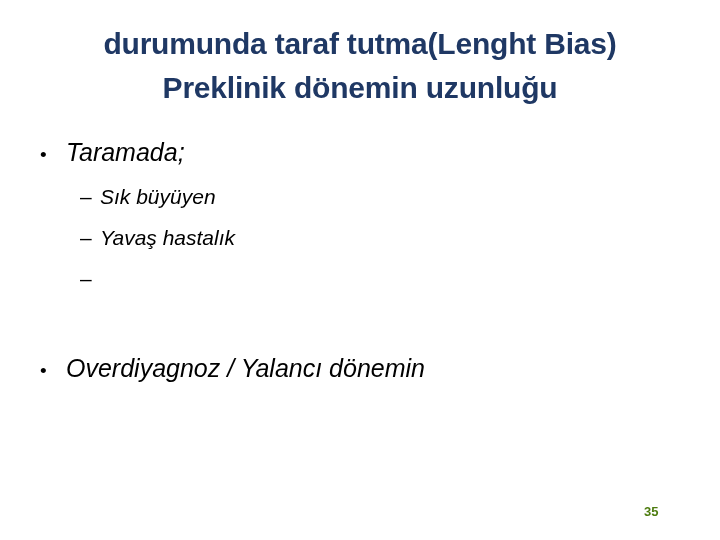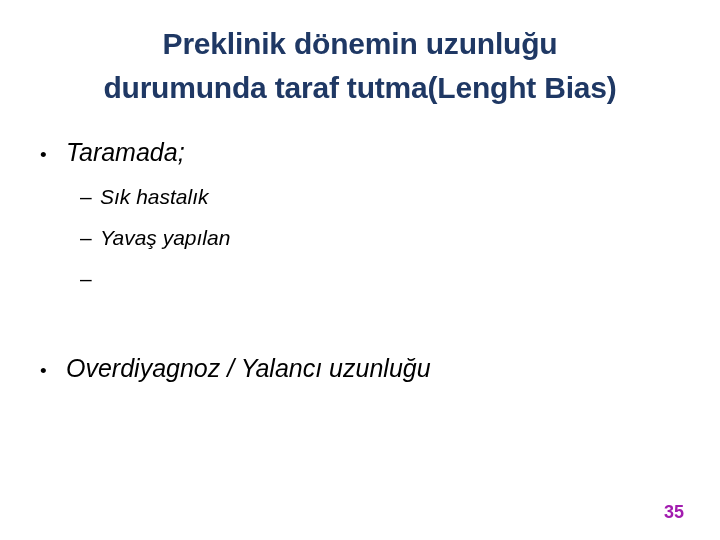--- a/index.html
+++ b/index.html
@@ -82,62 +82,62 @@
   .spacer-row {
     height: 48px;
   }
 
   
   .slide-number {
     position: absolute;
     right: 36px;
     top: 504px;
     width: 40px;
-    text-align: right;
-    color: #a21caf;
-    font-size: 18px;
+    text-align: left;
+    color: #4d7c0f;
+    font-size: 13px;
     font-weight: bold;
     line-height: 16px;
   }
 </style>
 </head>
 <body>
 
 <div class="slide">
 
   <div class="title-block">
+    <span class="title-line">durumunda taraf tutma(Lenght Bias)</span>
     <span class="title-line">Preklinik dönemin uzunluğu</span>
-    <span class="title-line">durumunda taraf tutma(Lenght Bias)</span>
   </div>
 
   <div class="body-block">
 
     <div class="bullet-row level1">
       <span class="marker">•</span>
       <span class="bullet-text">Taramada;</span>
     </div>
 
     <div class="bullet-row level2">
       <span class="marker">–</span>
-      <span class="bullet-text">Sık hastalık</span>
+      <span class="bullet-text">Sık büyüyen</span>
     </div>
 
     <div class="bullet-row level2">
       <span class="marker">–</span>
-      <span class="bullet-text">Yavaş yapılan</span>
+      <span class="bullet-text">Yavaş hastalık</span>
     </div>
 
     <div class="bullet-row level2">
       <span class="marker">–</span>
     </div>
 
     <div class="spacer-row"></div>
 
     <div class="bullet-row level1">
       <span class="marker">•</span>
-      <span class="bullet-text">Overdiyagnoz / Yalancı uzunluğu</span>
+      <span class="bullet-text">Overdiyagnoz / Yalancı dönemin</span>
     </div>
 
   </div>
 
   <div class="slide-number">35</div>
 
 </div>
 
 </body></html>

